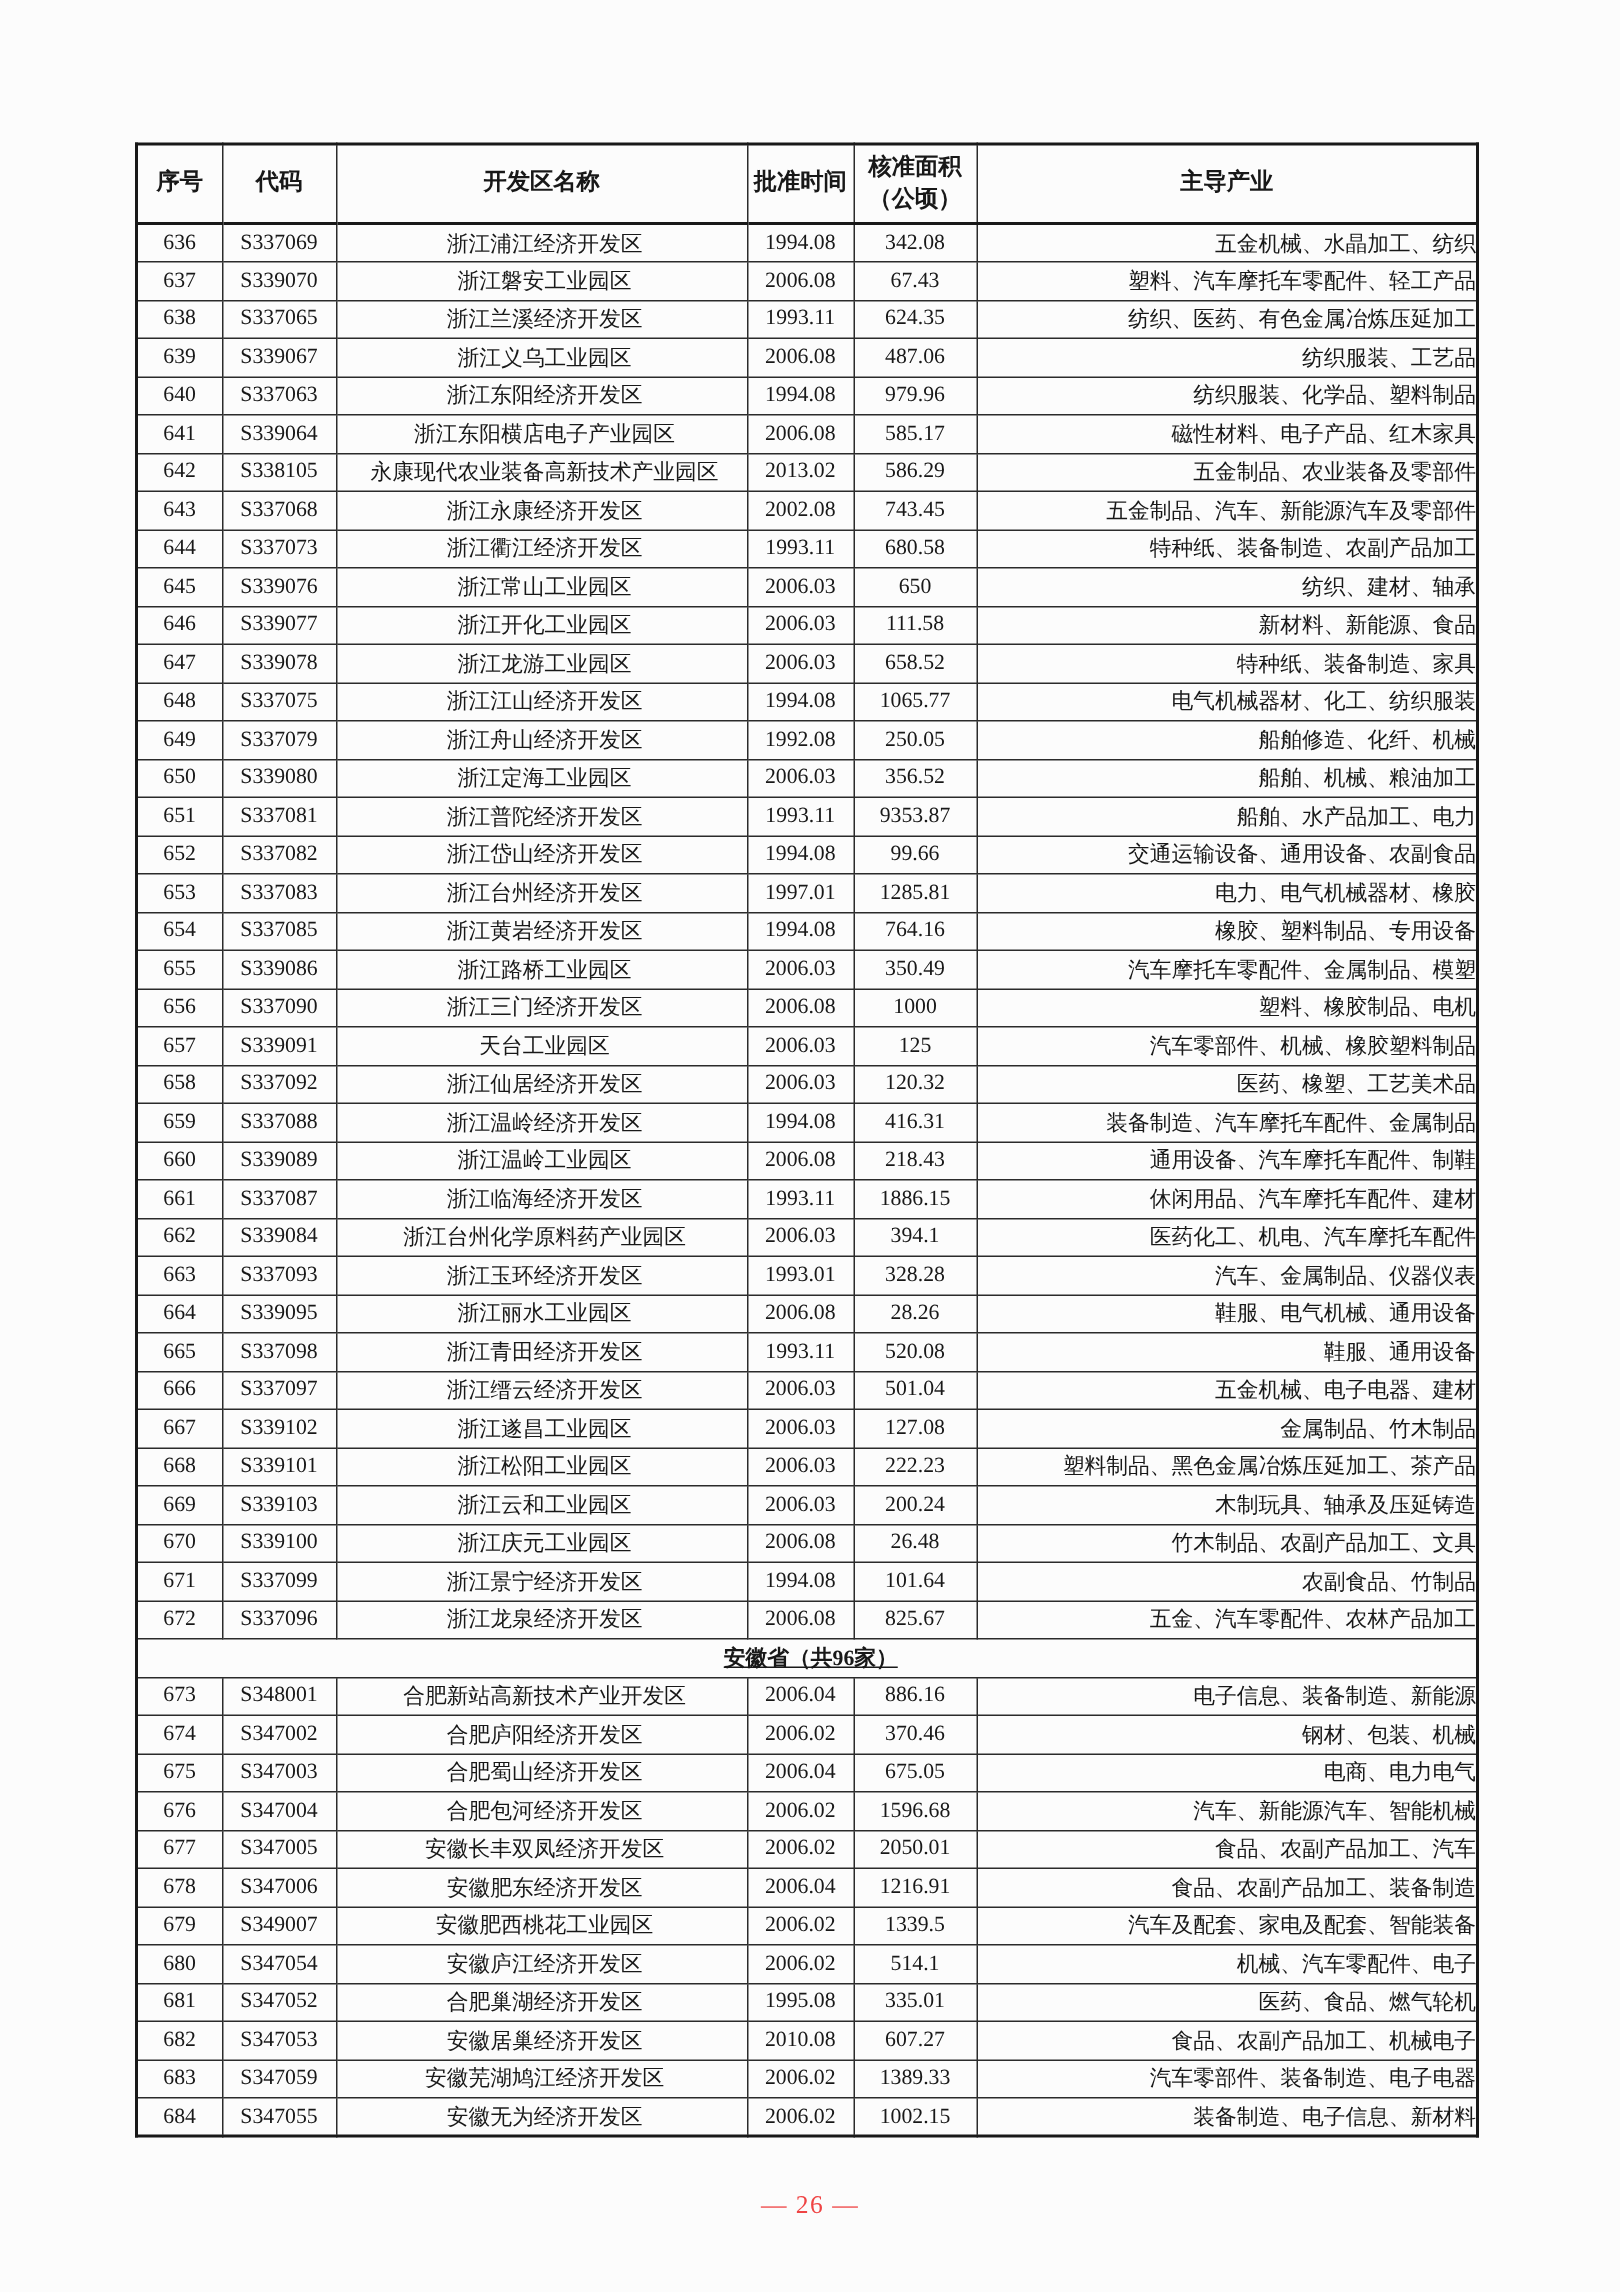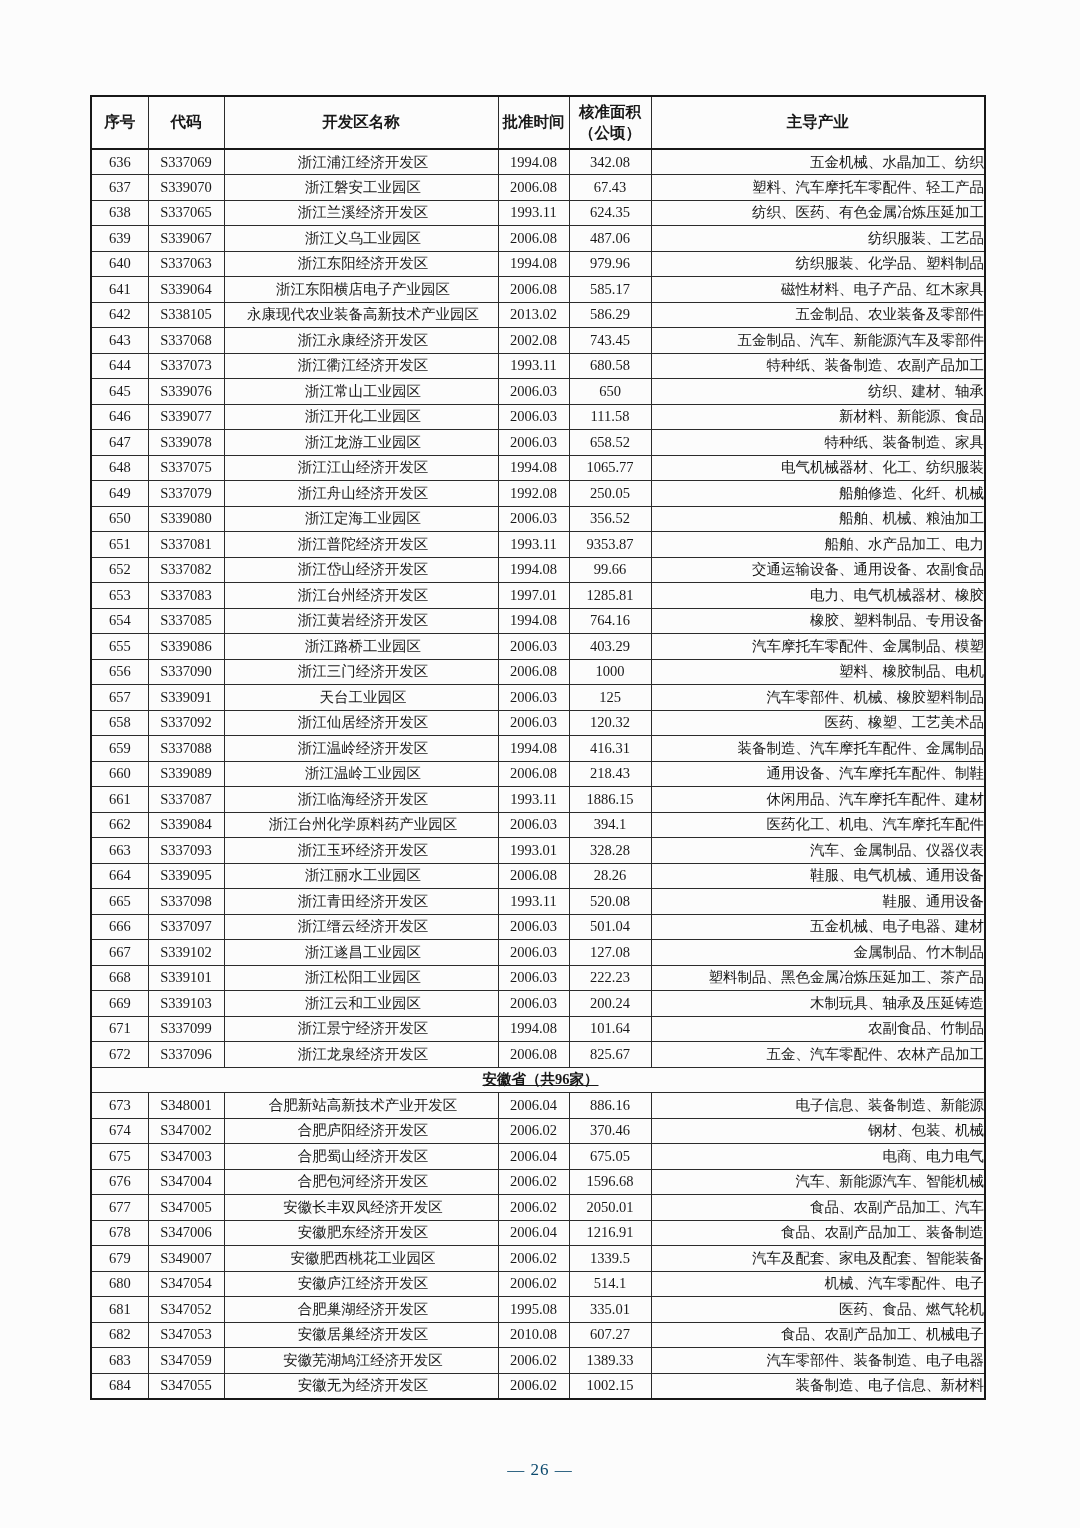--- a/index.html
+++ b/index.html
@@ -43,21 +43,21 @@
   td.c0, td.c1, td.c3, td.c4{text-align:center;}
   td.c2{text-align:center;padding-left:4px;}
   td.c5{text-align:right;padding-left:6px;}
   td.section-cell{
     text-align:center;padding-left:5px;
     font-weight:bold;font-size:15.5px;text-decoration:underline;
   }
   .page-number{
     position:absolute;left:0;top:1460px;width:1080px;
     text-align:center;font-size:17px;letter-spacing:1px;
-    color:#0c4a6e;
+    color:#ef4444;
   }
 </style>
 </head>
 <body>
 
 <div class="page">
 
   <table class="zones">
     <colgroup>
       <col style="width:57px">
@@ -229,21 +229,21 @@
           <td class="c2">浙江黄岩经济开发区</td>
           <td class="c3">1994.08</td>
           <td class="c4">764.16</td>
           <td class="c5">橡胶、塑料制品、专用设备</td>
         </tr>
         <tr>
           <td class="c0">655</td>
           <td class="c1">S339086</td>
           <td class="c2">浙江路桥工业园区</td>
           <td class="c3">2006.03</td>
-          <td class="c4">403.29</td>
+          <td class="c4">350.49</td>
           <td class="c5">汽车摩托车零配件、金属制品、模塑</td>
         </tr>
         <tr>
           <td class="c0">656</td>
           <td class="c1">S337090</td>
           <td class="c2">浙江三门经济开发区</td>
           <td class="c3">2006.08</td>
           <td class="c4">1000</td>
           <td class="c5">塑料、橡胶制品、电机</td>
         </tr>
@@ -343,20 +343,28 @@
           <td class="c4">222.23</td>
           <td class="c5">塑料制品、黑色金属冶炼压延加工、茶产品</td>
         </tr>
         <tr>
           <td class="c0">669</td>
           <td class="c1">S339103</td>
           <td class="c2">浙江云和工业园区</td>
           <td class="c3">2006.03</td>
           <td class="c4">200.24</td>
           <td class="c5">木制玩具、轴承及压延铸造</td>
+        </tr>
+        <tr>
+          <td class="c0">670</td>
+          <td class="c1">S339100</td>
+          <td class="c2">浙江庆元工业园区</td>
+          <td class="c3">2006.08</td>
+          <td class="c4">26.48</td>
+          <td class="c5">竹木制品、农副产品加工、文具</td>
         </tr>
         <tr>
           <td class="c0">671</td>
           <td class="c1">S337099</td>
           <td class="c2">浙江景宁经济开发区</td>
           <td class="c3">1994.08</td>
           <td class="c4">101.64</td>
           <td class="c5">农副食品、竹制品</td>
         </tr>
         <tr>

